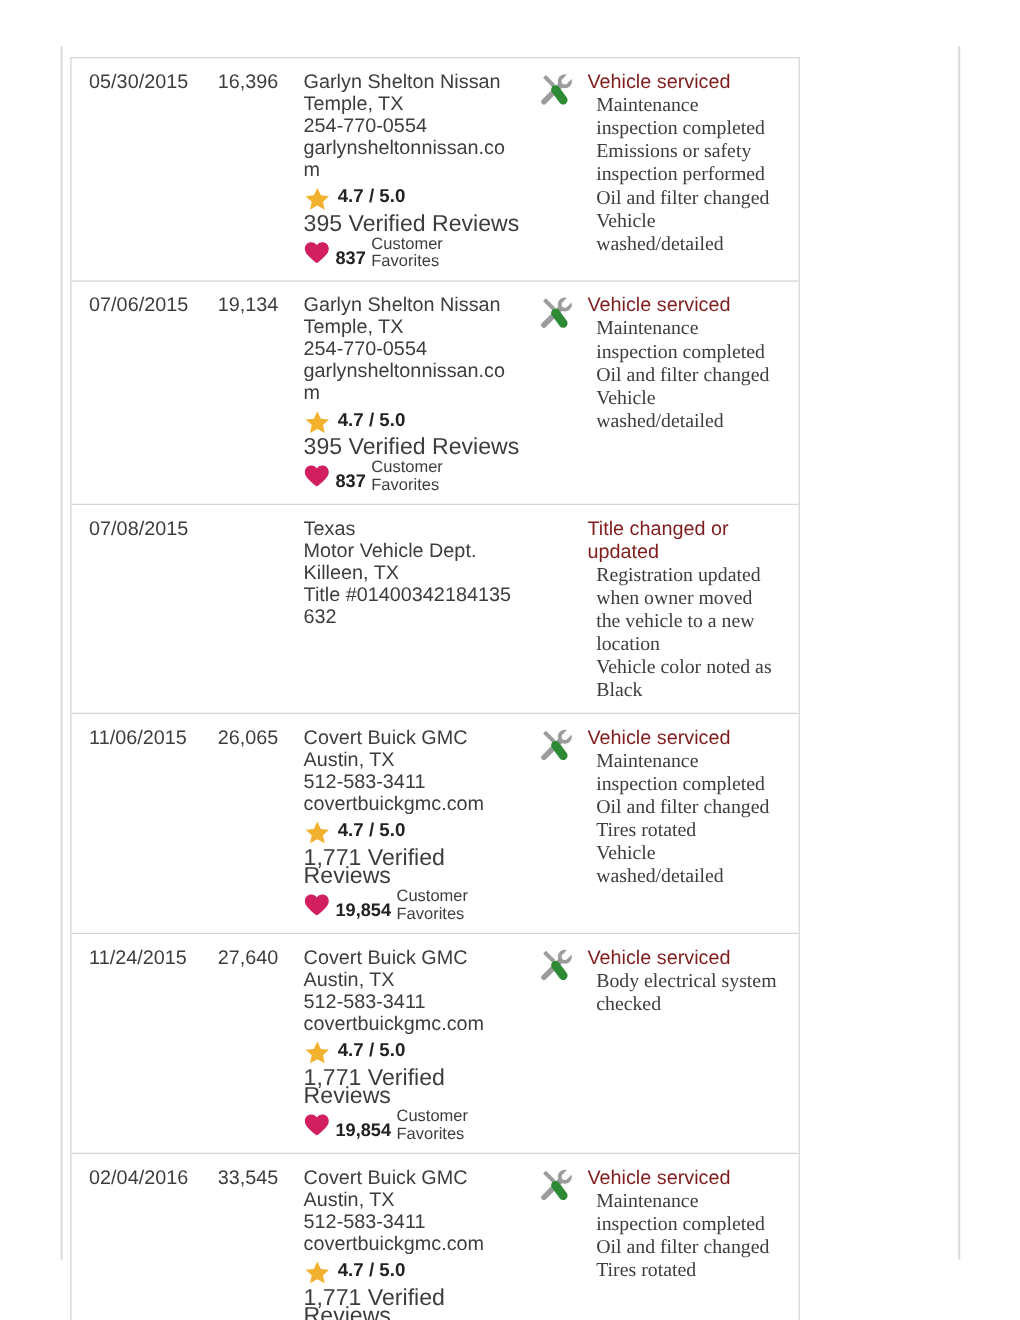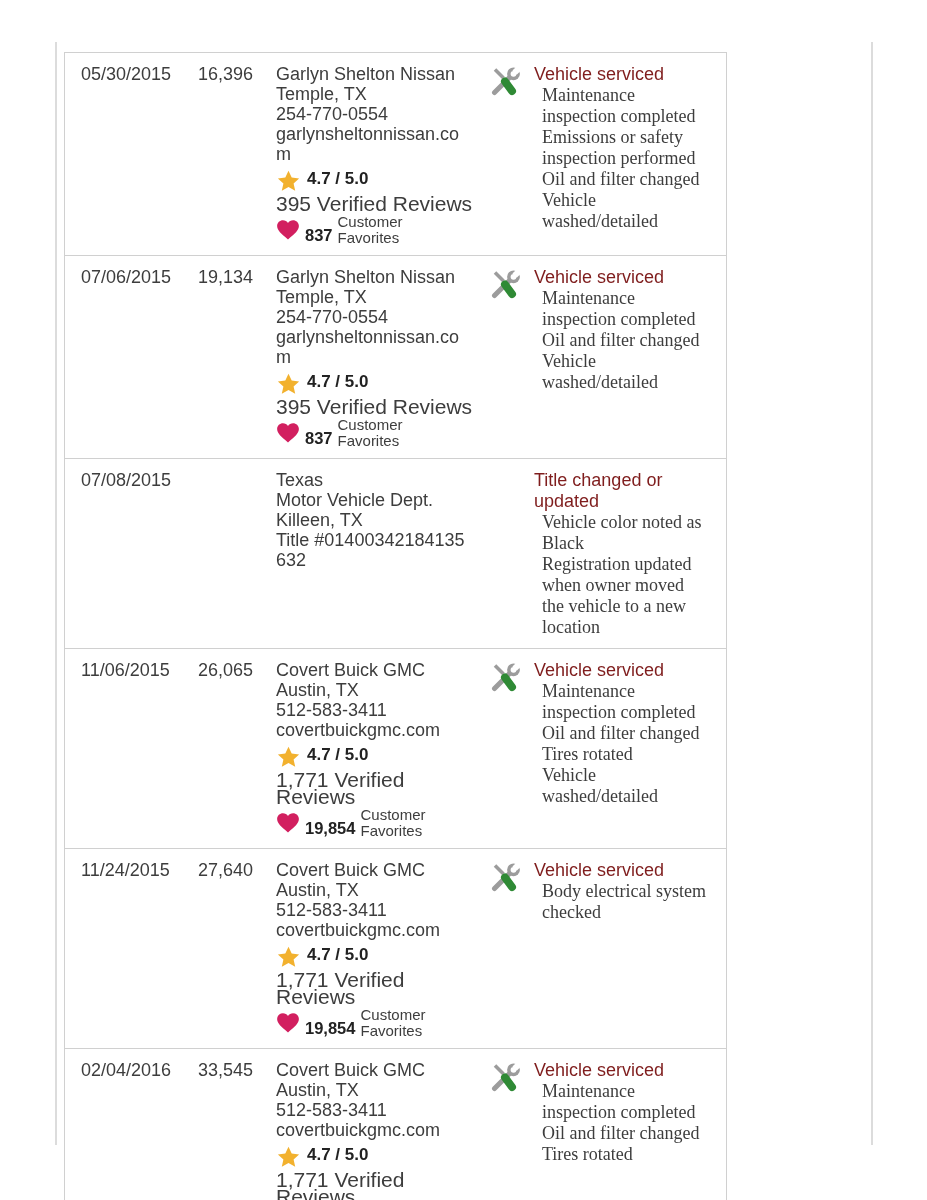--- a/index.html
+++ b/index.html
@@ -172,22 +172,22 @@
           <circle cx="25.5" cy="8.8" r="6.4" fill="var(--tool-gray)"></circle>
           <circle cx="25.5" cy="8.8" r="2.9" fill="#ffffff"></circle>
           <rect x="27" y="5.8" width="9" height="6" fill="#ffffff" transform="rotate(-45 25.5 8.8)"></rect>
           <line x1="17" y1="16.5" x2="24" y2="26" stroke="var(--tool-green)" stroke-width="8" stroke-linecap="round"></line>
         </svg>
       </span>
     </div>
     <div class="col-details">
       <div class="evt-title">Title changed or updated</div>
       <div>
+          <div class="evt-item">Registration updated when owner moved the vehicle to a new location</div>
           <div class="evt-item">Vehicle color noted as Black</div>
-          <div class="evt-item">Registration updated when owner moved the vehicle to a new location</div>
         </div>
     </div>
   </div>
 
   <div class="row">
     <div class="col-date">11/06/2015</div>
     <div class="col-mileage">26,065</div>
     <div class="col-source">
       <div>
           <div class="src-line">Covert Buick GMC</div>

